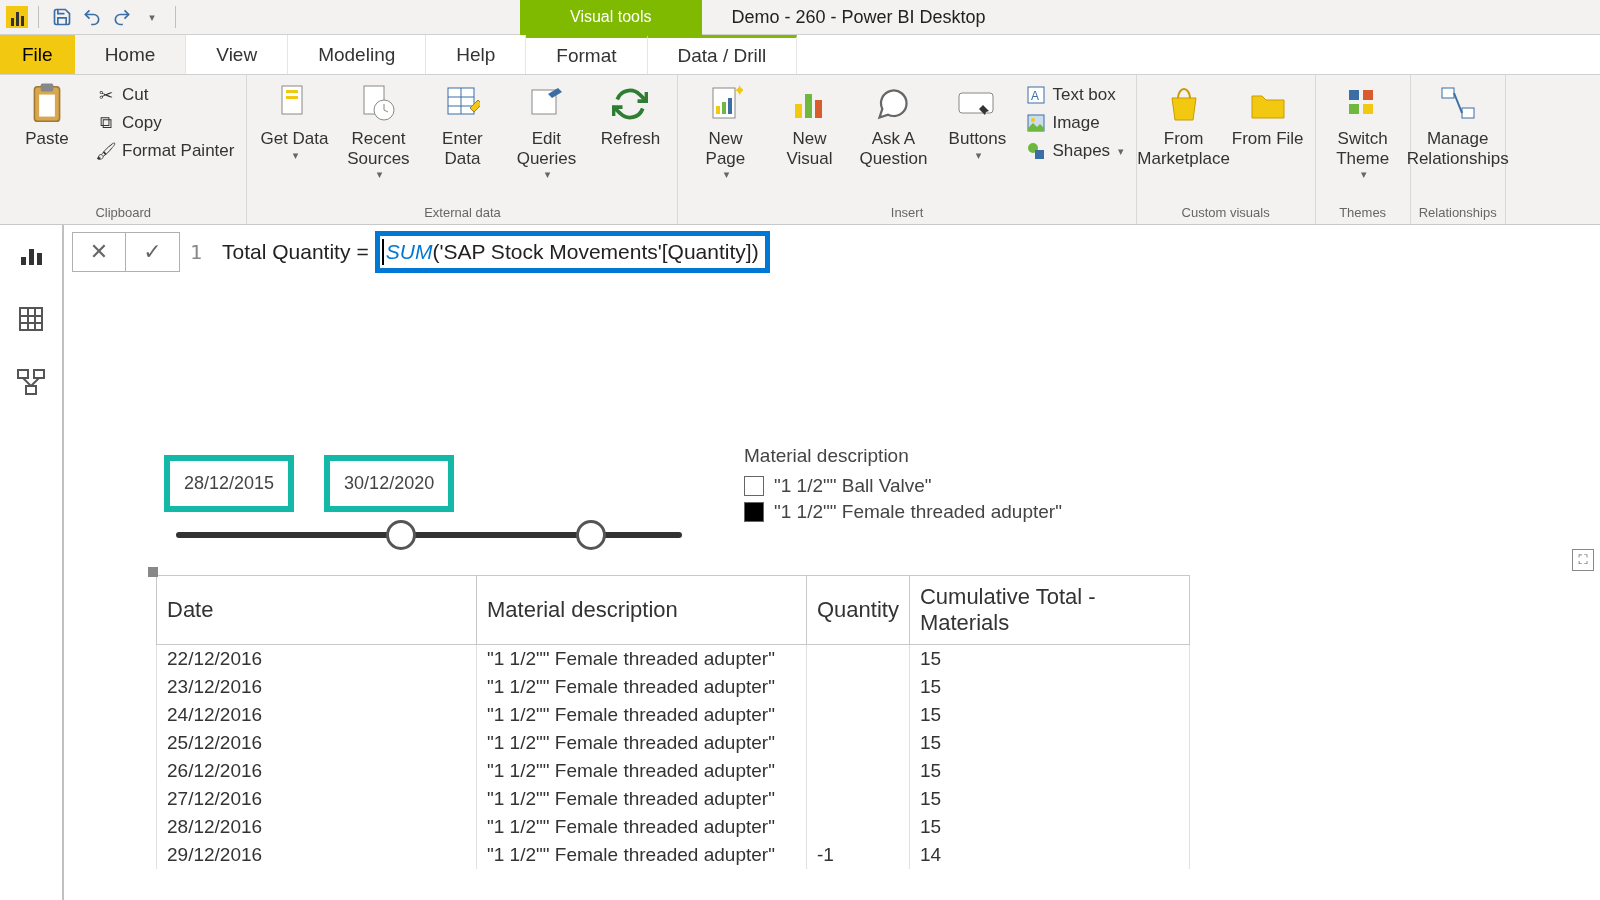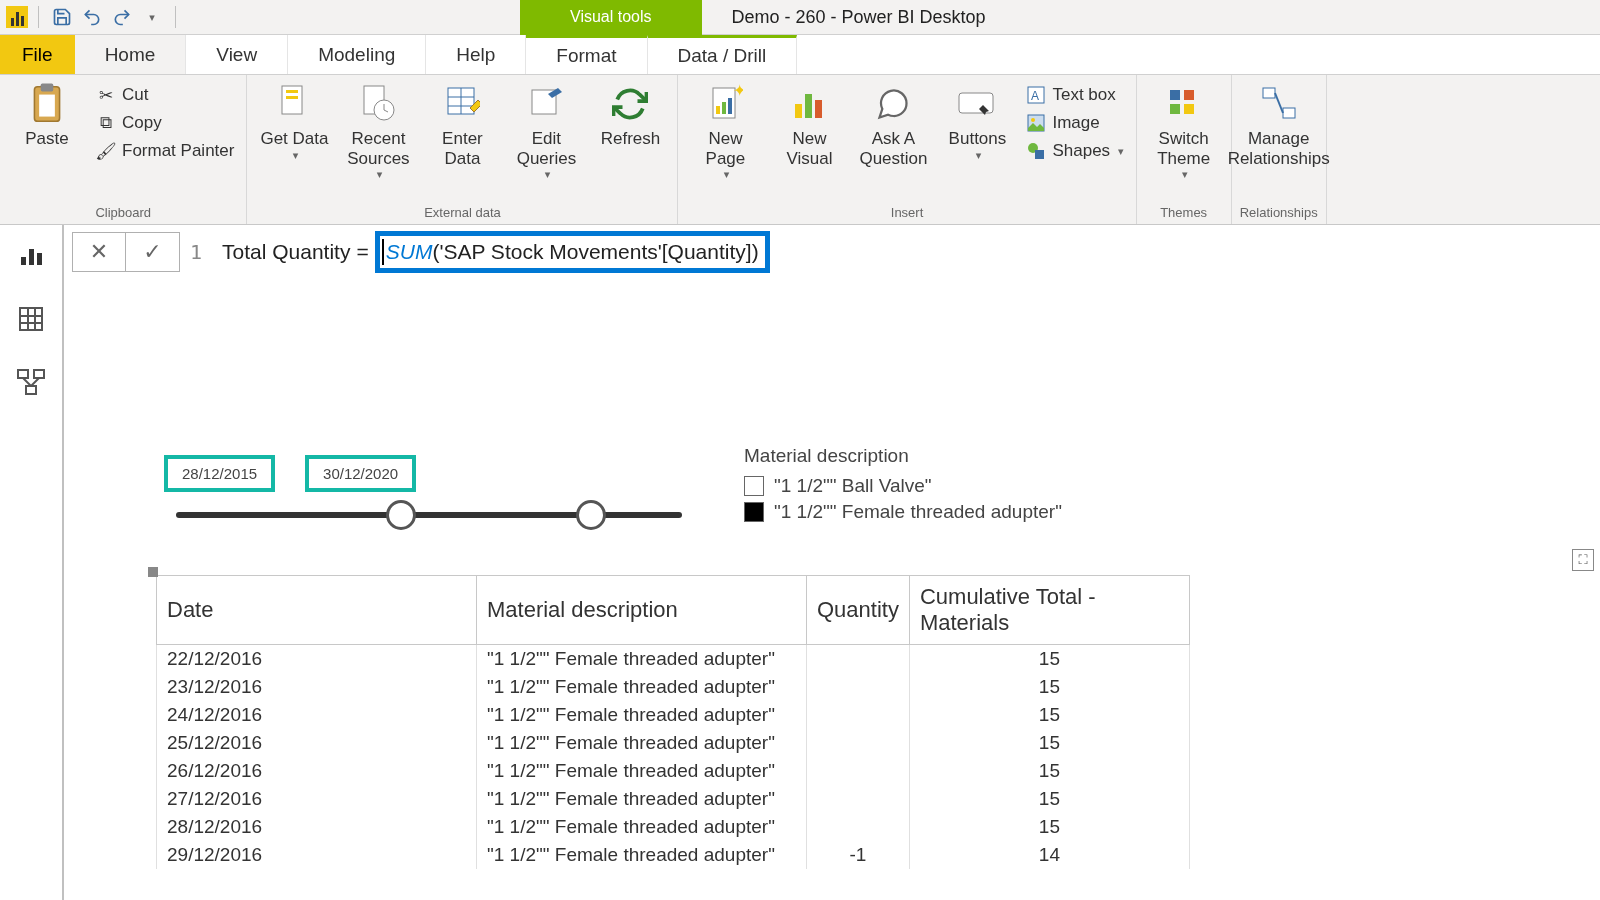--- a/index.html
+++ b/index.html
@@ -53,38 +53,38 @@
 .caret { display:inline-block; width:2px; height:26px; background:#000; margin-right:2px;}
 .fn-name { color:#0078d4; font-style:italic;}
 .fn-body { color:#222;}
 
 
 .canvas { position:absolute; left:64px; top:285px; right:0; bottom:0; background:#fff; }
 
 
 .slicer { position:absolute; left:100px; top:170px; width:530px;}
 .slicer-dates { display:flex; gap:30px; margin-bottom:18px;}
-.date-box { border:4px solid #14b8a6; padding:6px 14px; font-size:15px; color:#444; background:#fff;}
+.date-box { border:6px solid #14b8a6; padding:12px 14px; font-size:18px; color:#444; background:#fff;}
 .slider-track { position:relative; height:6px; background:#333; margin:20px 12px 0 12px; border-radius:3px;}
 .slider-handle { position:absolute; top:-12px; width:30px; height:30px; border-radius:50%; background:#fff; border:3px solid #555;}
 .sh1 { left:210px;} .sh2 { left:400px;}
 
 
 .legend { position:absolute; left:680px; top:160px;}
 .legend-title { font-size:19px; color:#444; margin-bottom:8px;}
 .legend-item { display:flex; align-items:center; gap:10px; font-size:19px; color:#444; margin:4px 0;}
 .swatch { width:20px; height:20px; border:1px solid #666;}
 .swatch.empty { background:#fff;} .swatch.filled { background:#000;}
 
 
 .tablev { position:absolute; left:92px; top:290px; right:0;}
 .tbl { border-collapse:collapse; font-size:19px; color:#333;}
 .tbl th { text-align:left; font-weight:400; font-size:22px; padding:8px 10px; border:1px solid #c8c8c8; background:#fff;}
 .tbl td { padding:3px 10px; border-left:1px solid #e0e0e0; border-right:1px solid #e0e0e0;}
-.tbl .num { text-align:center;}
+.tbl .num { text-align:left;}
 .col-date{width:320px}.col-mat{width:330px}.col-qty{width:100px}.col-cum{width:280px}
 .corner { position:absolute; right:6px; top:-26px; width:22px; height:22px; border:1px solid #888; display:flex; align-items:center; justify-content:center; font-size:13px; color:#555;}
 .drag-dot{ position:absolute; left:-8px; top:-8px; width:10px; height:10px; background:#888;}
 </style>
 </head>
 <body>
 
 <div class="titlebar">
   <div class="app-icon">
       <span></span>
@@ -287,20 +287,42 @@
                 <rect x="8" y="8" width="9" height="9" fill="#3a6ea5"></rect>
               </svg>
             </span>
             <span>Shapes</span>
           </div>
       </div>
     </div>
     <div class="rgroup-label">Insert</div>
   </div>
 
+  <div class="rgroup">
+    <div class="rgroup-body">
+      <div class="big-btn">
+          <div class="ico">
+            <svg width="40" height="40">
+              <path d="M8 14h24l-3 22H11z" fill="#f2c811" stroke="#c99b00"></path>
+              <path d="M14 14c0-5 3-9 6-9s6 4 6 9" fill="none" stroke="#c99b00" stroke-width="2"></path>
+            </svg>
+          </div>
+          <span>From Marketplace</span>
+        </div>
+      <div class="big-btn">
+          <div class="ico">
+            <svg width="40" height="36">
+              <path d="M4 10h10l4 4h18v18H4z" fill="#f2c811" stroke="#c99b00"></path>
+            </svg>
+          </div>
+          <span>From File</span>
+        </div>
+    </div>
+    <div class="rgroup-label">Custom visuals</div>
+  </div>
 
   <div class="rgroup">
     <div class="rgroup-body">
       <div class="big-btn dd">
           <div class="ico">
             <svg width="40" height="40">
               <rect x="6" y="6" width="10" height="10" fill="#3a6ea5"></rect>
               <rect x="20" y="6" width="10" height="10" fill="#d85c2c"></rect>
               <rect x="6" y="20" width="10" height="10" fill="#6fb83f"></rect>
               <rect x="20" y="20" width="10" height="10" fill="#f2c811"></rect>

